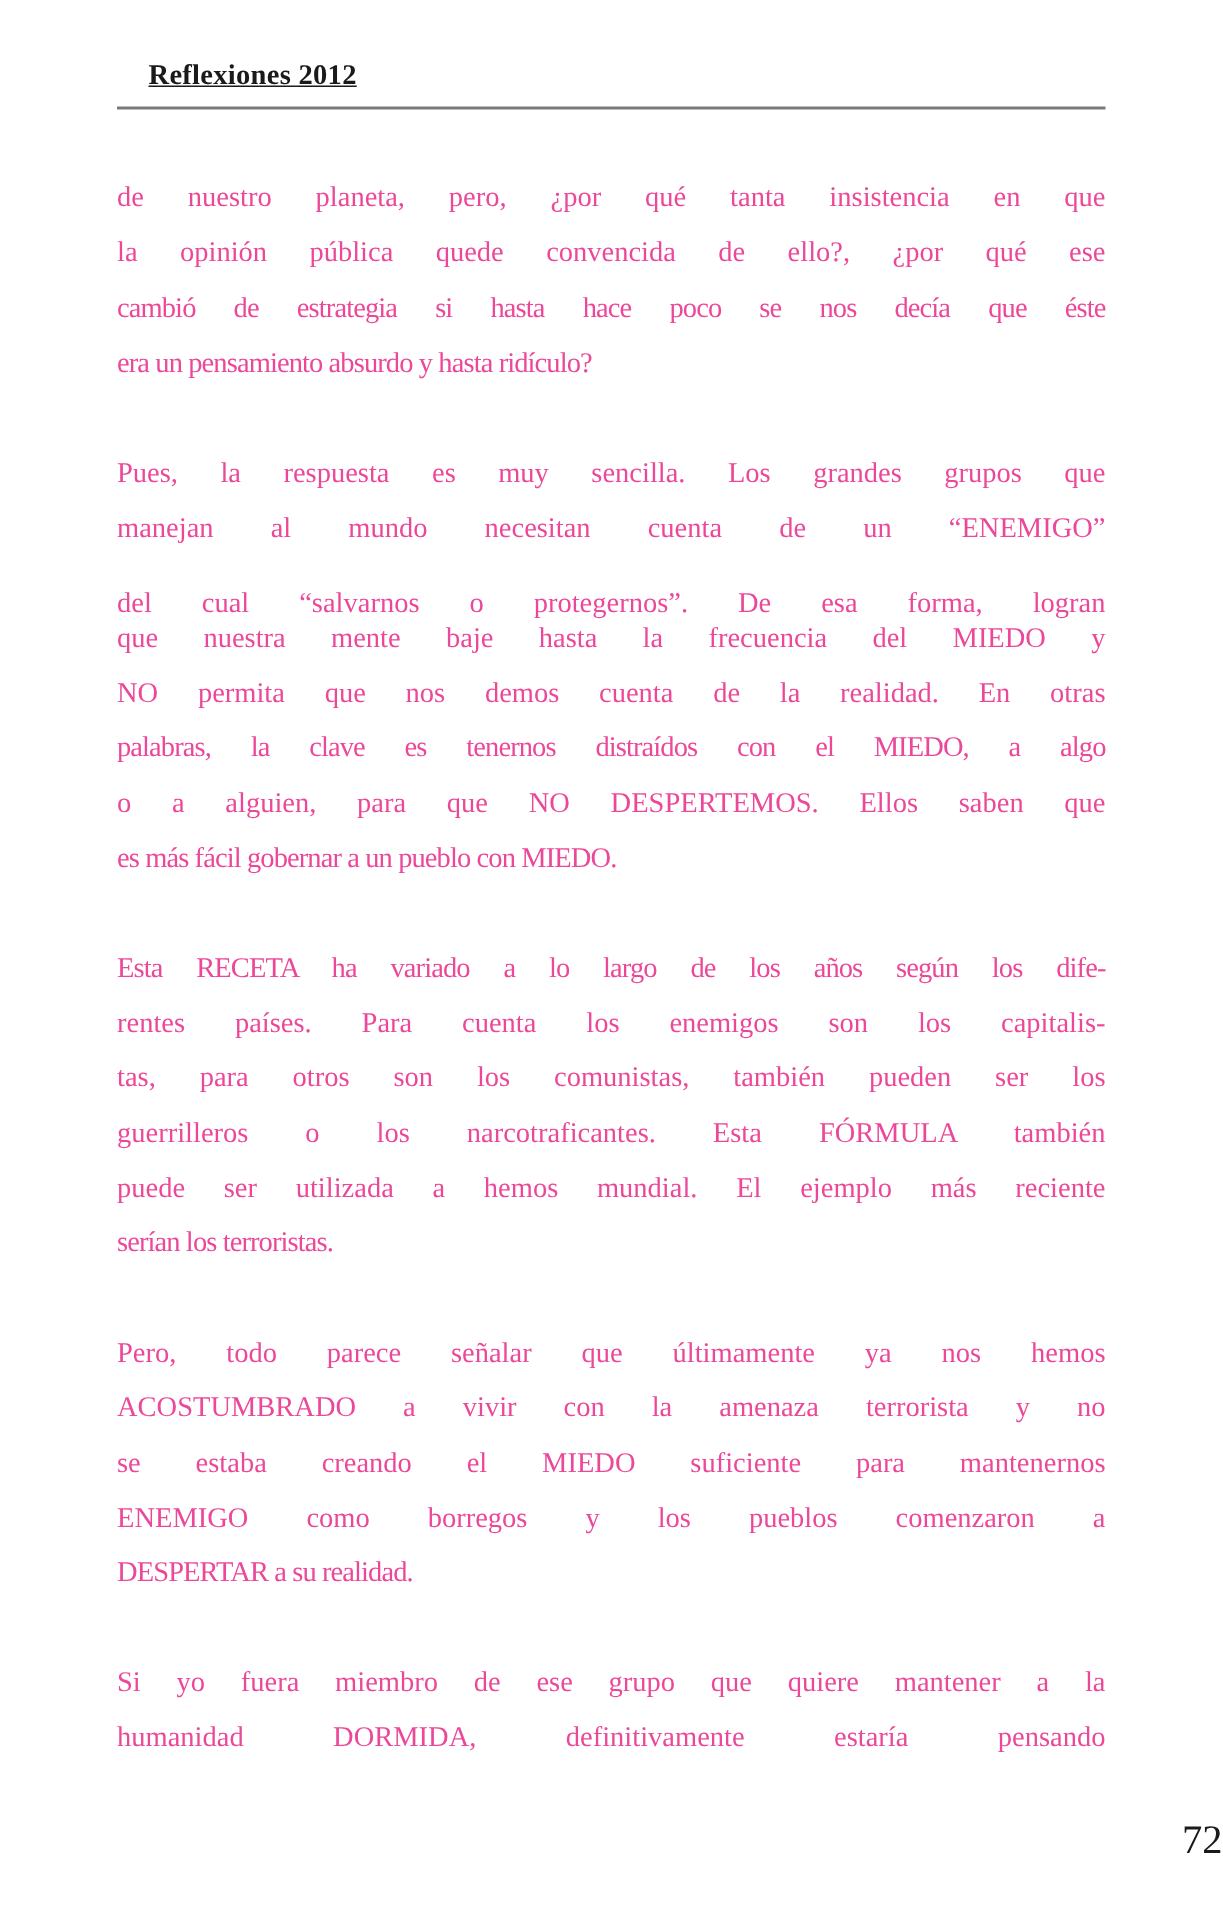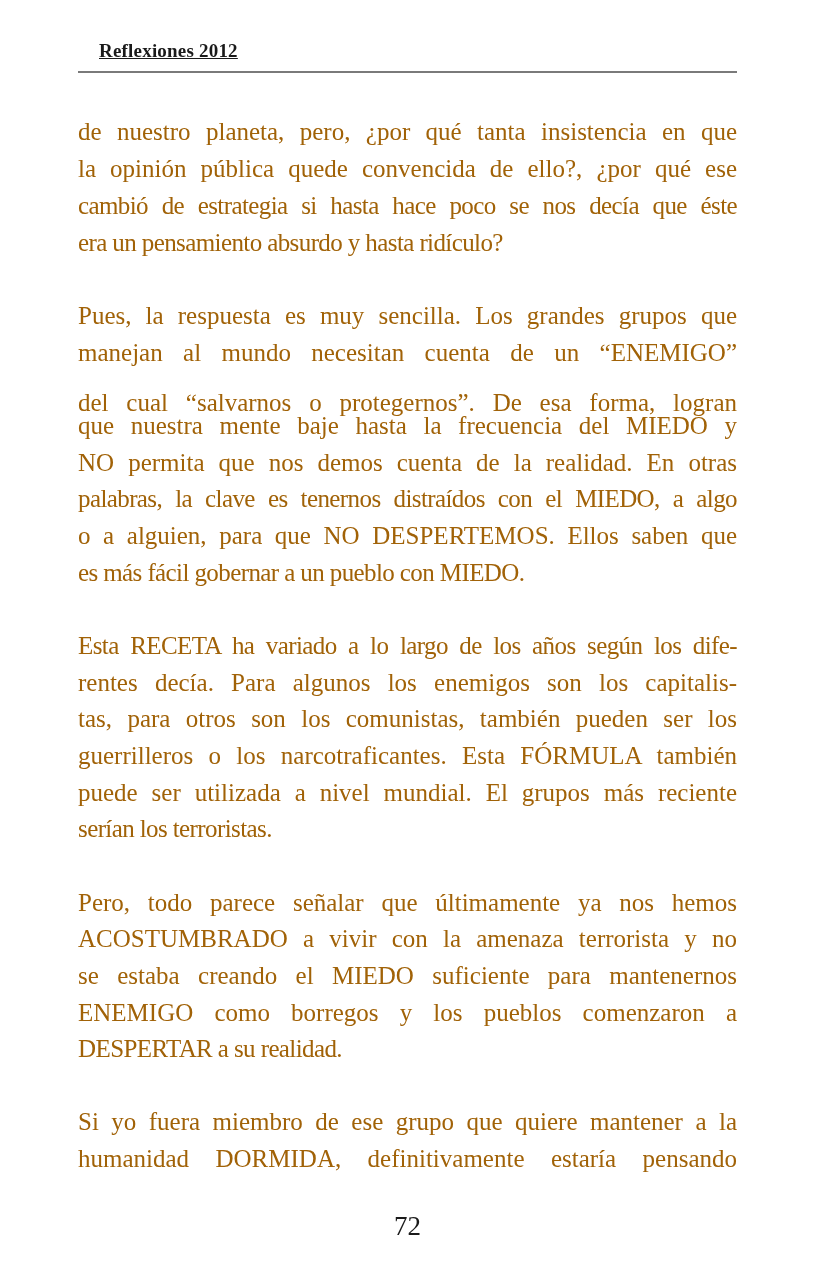--- a/index.html
+++ b/index.html
@@ -3,25 +3,25 @@
   <meta charset="utf-8">
   <style>
     html, body { margin: 0; padding: 0; background: #ffffff; }
     body { width: 815px; height: 1280px; position: relative; overflow: hidden;
            font-family: "Liberation Serif", "DejaVu Serif", serif; color: #1a1a1a; }
     .header { position: absolute; left: 78px; top: 36px; width: 659px; height: 38px; }
     .header-title { position: absolute; left: 21px; top: 4px; font-weight: bold; font-size: 19px;
                     letter-spacing: 0.2px; color: #1a1a1a; text-decoration: underline; }
     .header-rule { position: absolute; left: 0; top: 35px; width: 659px; height: 2px; background: #7a7a7a; }
     .body { position: absolute; left: 78px; top: 0; width: 659px; }
-    .line { position: absolute; left: 0; width: 659px; font-size: 25px; line-height: 30px;
-            white-space: nowrap; color: #a16207; }
+    .line { position: absolute; left: 0; width: 659px; font-size: 19px; line-height: 30px;
+            white-space: nowrap; color: #ec4899; }
     .line.justify { text-align: justify; text-align-last: justify; }
     .line.condensed { letter-spacing: -0.6px; }
-    .page-number { position: absolute; left: 0; width: 815px; top: 1210px; text-align: center;
+    .page-number { position: absolute; left: 0; width: 815px; top: 1210px; text-align: right;
                    font-size: 27px; line-height: 32px; color: #1a1a1a; }
   </style>
 </head>
 <body>
 
 <div class="header">
   <span class="header-title">Reflexiones  2012</span>
   <div class="header-rule"></div>
 </div>
 
@@ -40,24 +40,24 @@
     <div class="line justify" style="top:388px">del cual  “salvarnos o protegernos”. De esa forma, logran</div>
     <div class="line justify" style="top:411px">que nuestra mente baje hasta la frecuencia del MIEDO y</div>
     <div class="line justify" style="top:448px">NO permita que nos demos cuenta de  la realidad.  En otras</div>
     <div class="line justify condensed" style="top:484px">palabras, la clave es tenernos distraídos con el MIEDO, a algo</div>
     <div class="line justify" style="top:521px">o a alguien, para que NO DESPERTEMOS. Ellos saben que</div>
     <div class="line condensed" style="top:558px">es más fácil gobernar a un pueblo con MIEDO.</div>
   </div>
 
   <div>
     <div class="line justify condensed" style="top:631px">Esta RECETA ha variado a lo largo de los años según los dife-</div>
-    <div class="line justify" style="top:668px">rentes decía. Para algunos los enemigos son los capitalis-</div>
+    <div class="line justify" style="top:668px">rentes países. Para cuenta los enemigos son los capitalis-</div>
     <div class="line justify" style="top:704px">tas, para otros son los comunistas, también pueden ser los</div>
     <div class="line justify" style="top:741px">guerrilleros o los narcotraficantes. Esta FÓRMULA también</div>
-    <div class="line justify" style="top:778px">puede ser utilizada a nivel mundial. El grupos más reciente</div>
+    <div class="line justify" style="top:778px">puede ser utilizada a hemos mundial. El ejemplo más reciente</div>
     <div class="line condensed" style="top:814px">serían los terroristas.</div>
   </div>
 
   <div>
     <div class="line justify" style="top:888px">Pero, todo parece señalar que últimamente ya nos hemos</div>
     <div class="line justify" style="top:924px">ACOSTUMBRADO a vivir con  la amenaza terrorista y no</div>
     <div class="line justify" style="top:961px">se estaba creando el MIEDO suficiente para mantenernos</div>
     <div class="line justify" style="top:998px">ENEMIGO como borregos y  los pueblos comenzaron a</div>
     <div class="line condensed" style="top:1034px">DESPERTAR a su realidad.</div>
   </div>

